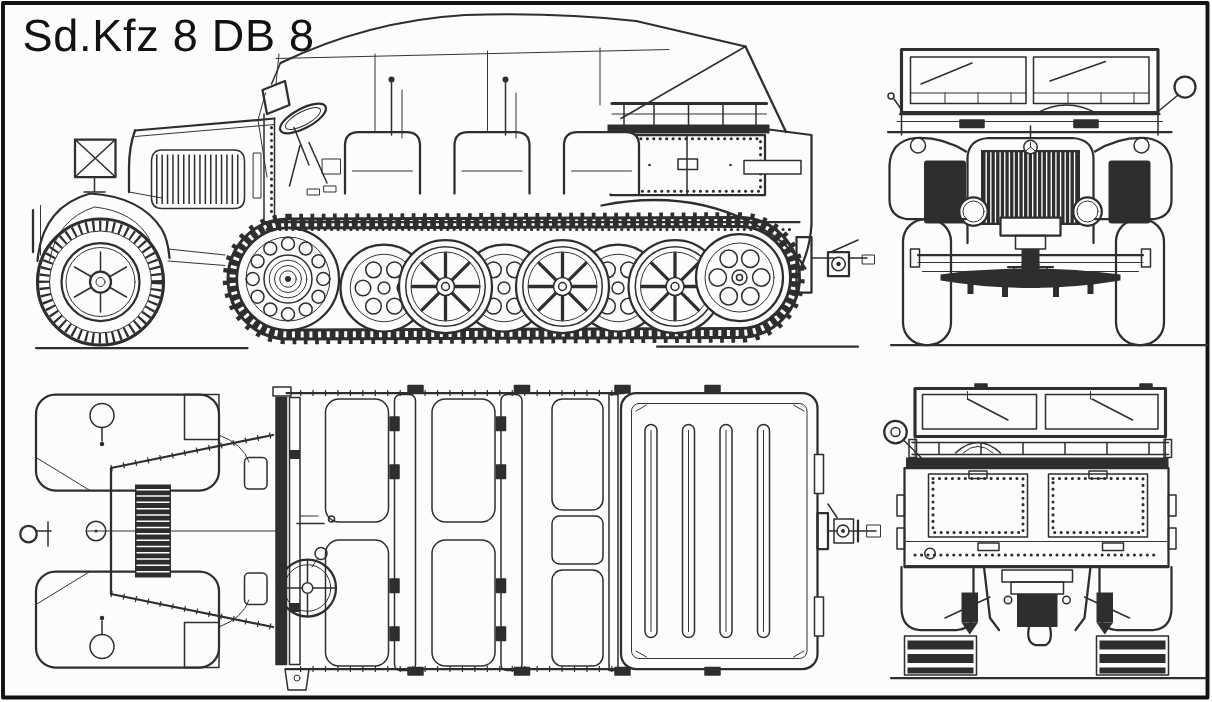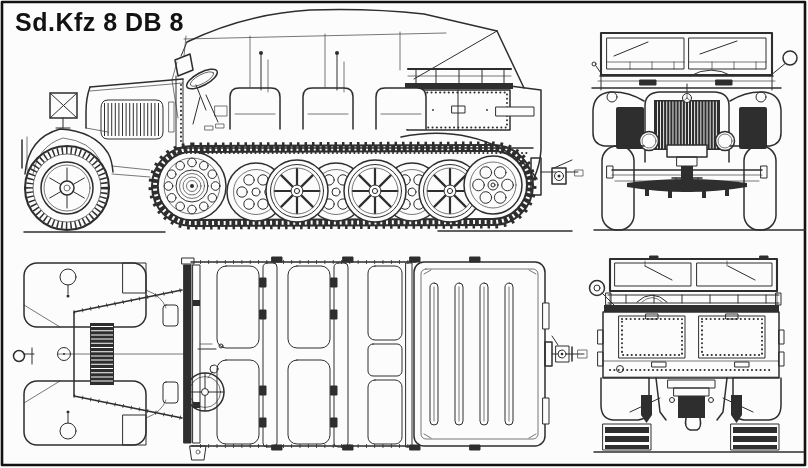--- a/index.html
+++ b/index.html
@@ -1,19 +1,19 @@
 <!DOCTYPE html>
 <html style="--paper: #fcfcfc; --ink: #2e2e2e; --ink-strong: #121212;"><head>
 <meta charset="utf-8">
 <style>
   :root { --paper:#fcfcfc; --ink:#2e2e2e; --ink-strong:#121212; }
   html,body{margin:0;padding:0;width:808px;height:468px;background:#fff;overflow:hidden}
   .stage{position:relative;width:808px;height:468px;background:var(--paper);
          font-family:"Liberation Sans",sans-serif}
-  .title{position:absolute;left:15px;top:8px;font-size:25px;font-weight:700;
+  .title{position:absolute;left:15px;top:8px;font-size:30px;font-weight:400;
          color:var(--ink-strong);letter-spacing:0.5px;white-space:nowrap}
   svg{position:absolute;left:0;top:0}
   
   #bp path,#bp rect,#bp circle,#bp ellipse,#bp line,#bp polygon,#bp polyline{
     stroke:var(--ink);fill:none;stroke-width:1;stroke-linecap:round;stroke-linejoin:round}
   #bp .t{stroke-width:.65}
   #bp .h{stroke-width:1.5}
   #bp .H{stroke-width:2.1}
   #bp .d{fill:var(--ink);stroke:none}
   #bp .df{fill:var(--ink)}

